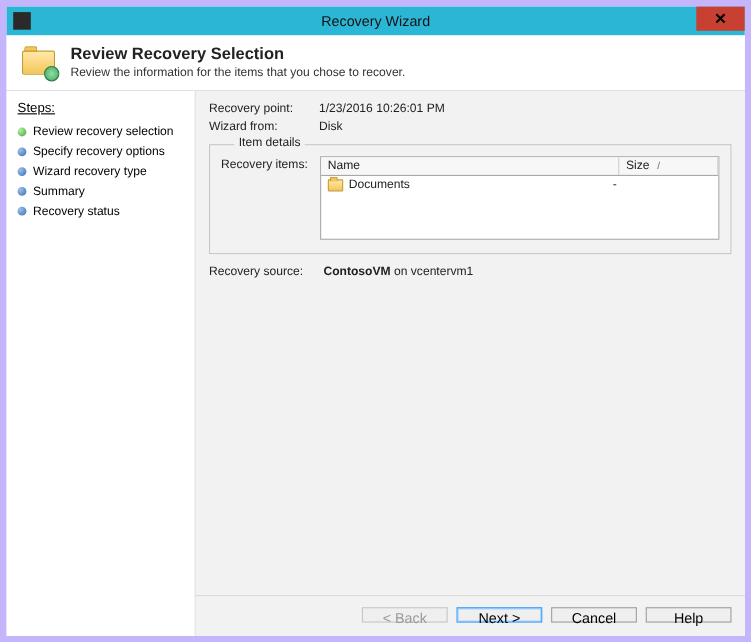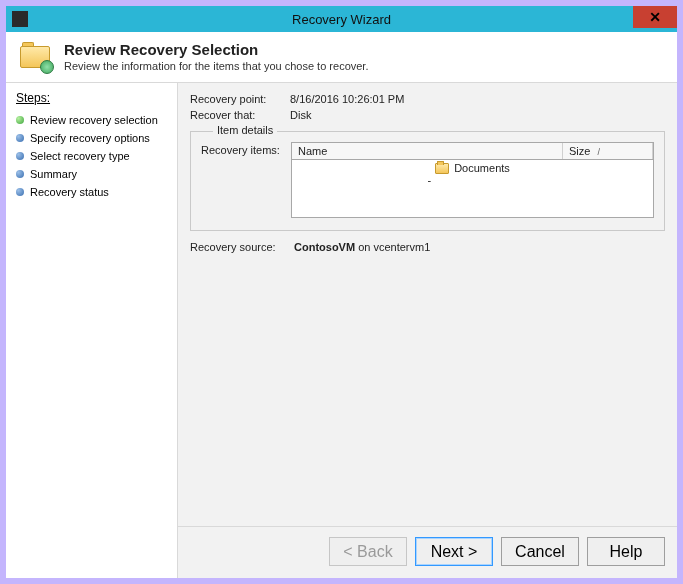--- a/index.html
+++ b/index.html
@@ -182,21 +182,21 @@
     background: #f7f7f7;
     font-size: 11px;
   }
   .thead .th {
     padding: 2px 6px;
     border-right: 1px solid #d0d0d0;
   }
   .th-name { flex: 1; }
   .th-size { width: 90px; position: relative; }
   .th-size .sortmark { font-size: 9px; color: #666; margin-left: 4px; }
-  .trow { display: flex; padding: 2px 6px; font-size: 11px; align-items: center; flex-direction: column; }
+  .trow { display: flex; padding: 2px 6px; font-size: 11px; align-items: center; }
   .trow .cell-name { flex: 1; display: flex; align-items: center; }
   .trow .cell-size { width: 90px; }
   .mini-folder {
     width: 14px; height: 11px;
     background: linear-gradient(#ffe9a8, #f4c65a);
     border: 1px solid #c79a2d;
     margin-right: 5px;
     border-radius: 1px;
     position: relative;
   }
@@ -220,24 +220,24 @@
   .footer-area {
     border-top: 1px solid #d9d9d9;
     background: #f2f2f2;
     margin: 0 -12px;
     padding: 10px 12px 12px 12px;
     display: flex;
     justify-content: flex-end;
     gap: 8px;
   }
   button.win {
-    width: 78px; height: 29px;
+    width: 78px; height: 14px;
     background: #efefef;
     border: 1px solid #9e9e9e;
-    font-size: 16px;
+    font-size: 13px;
     cursor: pointer;
   }
   button.win:disabled {
     color: #9a9a9a;
     border-color: #c6c6c6;
     cursor: default;
   }
   button.win.primary {
     border: 1px solid #3399ff;
     box-shadow: 0 0 0 1px #a9d4ff inset;
@@ -278,40 +278,40 @@
       <div class="step current">
         <span class="bullet"></span>
         <span>Review recovery selection</span>
       </div>
       <div class="step">
         <span class="bullet"></span>
         <span>Specify recovery options</span>
       </div>
       <div class="step">
         <span class="bullet"></span>
-        <span>Select recovery type</span>
+        <span>Wizard recovery type</span>
       </div>
       <div class="step">
         <span class="bullet"></span>
         <span>Summary</span>
       </div>
       <div class="step">
         <span class="bullet"></span>
         <span>Recovery status</span>
       </div>
     </div>
 
     <div class="content">
 
       <div class="kv">
         <span class="k">Recovery point:</span>
-        <span class="v">8/16/2016 10:26:01 PM</span>
+        <span class="v">1/23/2016 10:26:01 PM</span>
       </div>
       <div class="kv">
-        <span class="k">Recover that:</span>
+        <span class="k">Wizard from:</span>
         <span class="v">Disk</span>
       </div>
 
       <div class="fieldset">
         <span class="legend">Item details</span>
         <div class="ritems">
           <span class="lbl">Recovery items:</span>
           <div class="table-wrap">
             <div class="thead">
               <div class="th th-name">Name</div>

